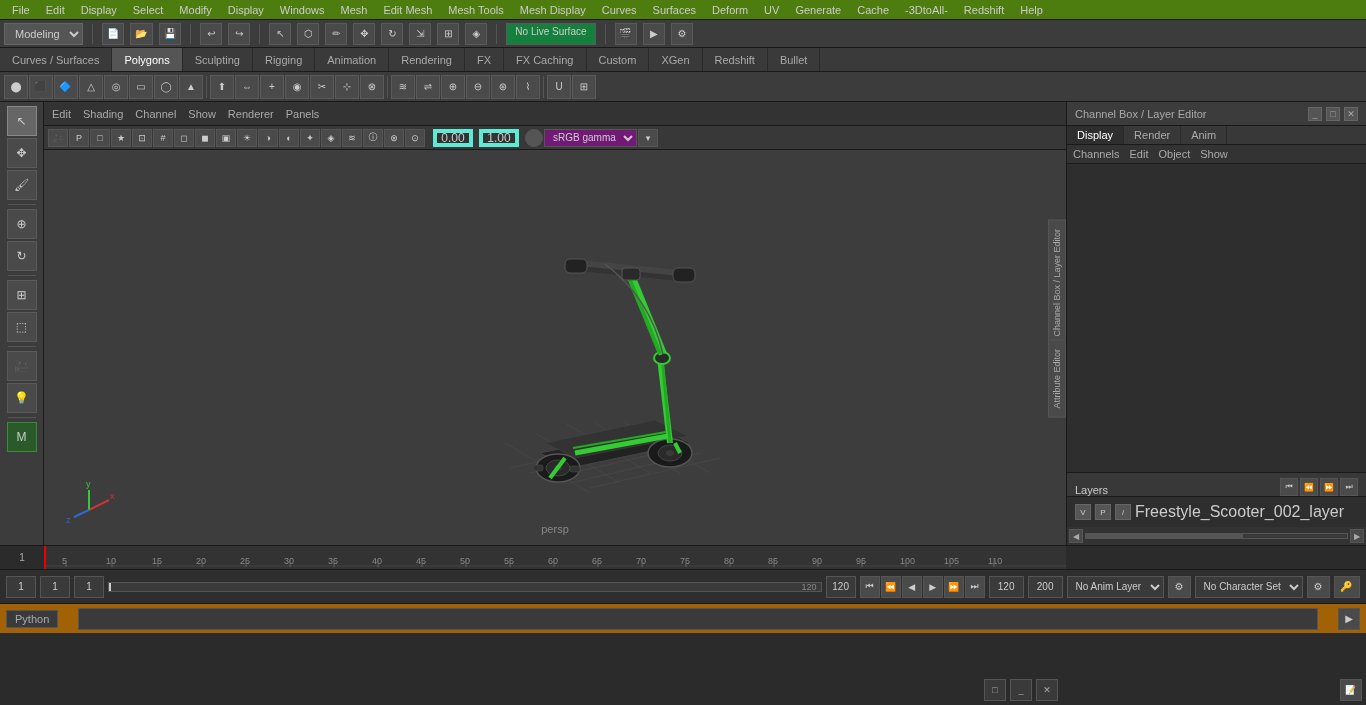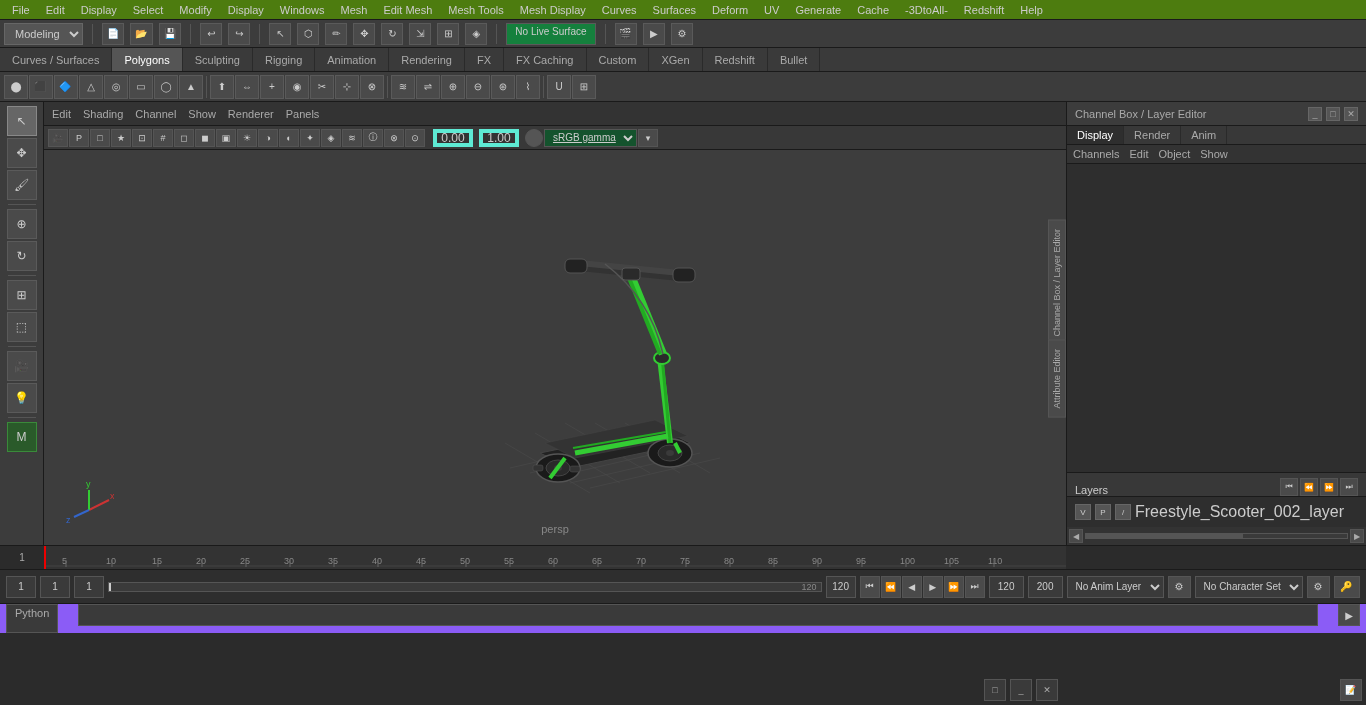--- a/index.html
+++ b/index.html
@@ -218,27 +218,26 @@
       width: 40px;
       height: 18px;
       background: #333;
       border: 4px solid #5eead4;
       color: #ccc;
       font-size: 12px;
       text-align: center;
     }
     .vt-dropdown {
       height: 18px;
-      background: #14532d;
+      background: #701a75;
       border: 1px solid #555;
       color: #ccc;
       font-size: 10px;
       padding: 0 4px;
       cursor: pointer;
-      text-decoration: underline;
     }
 
     
     #viewport-canvas {
       position: absolute;
       top: 48px;
       left: 0;
       right: 0;
       bottom: 0;
       background: #3d3d3d;
@@ -475,23 +474,24 @@
       border: 1px solid #555;
       color: #ccc;
       font-size: 10px;
       padding: 0 4px;
       cursor: pointer;
     }
 
     
     #python-bar {
       height: 30px;
-      background: #8b5cf6;
+      background: #a16207;
       border-top: 1px solid #1a1a1a;
       display: flex;
+      align-items: center;
       padding: 0 6px;
       gap: 20px;
     }
     .python-label {
       font-size: 11px;
       color: #aaa;
       padding: 2px 8px;
       background: #3a3a3a;
       border: 1px solid #555;
       cursor: pointer;

